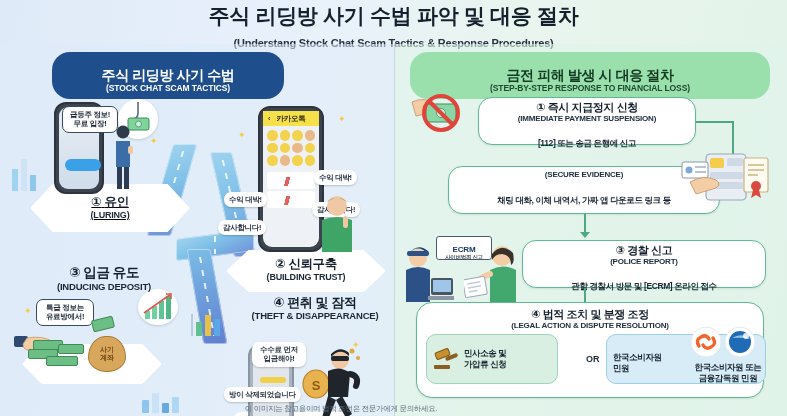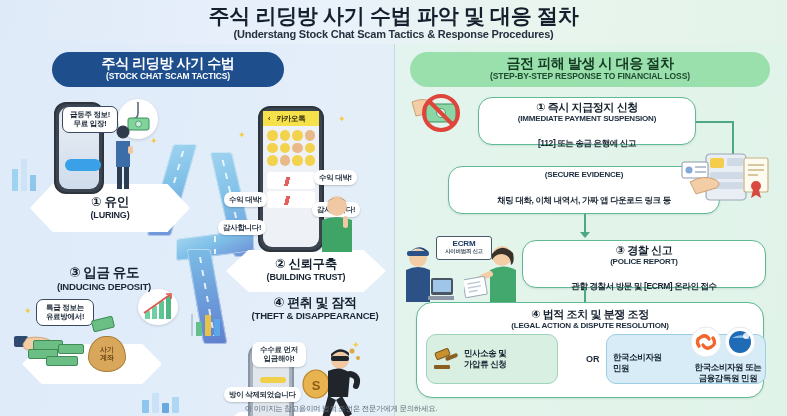--- a/index.html
+++ b/index.html
@@ -15,37 +15,37 @@
     background: linear-gradient(100deg, #dfeaf8 0%, #e9f1fb 38%, #e9f5ee 62%, #e2f3e9 100%);
   }
   
   #header { position: absolute; top: 4px; left: 0; width: 787px; text-align: center; }
   #title-ko {
     font-size: 21px; font-weight: bold; color: #15202e;
     letter-spacing: -0.3px; line-height: 1.15;
   }
   #title-en {
     font-size: 11px; font-weight: bold; color: #2a3murm; color: #25313f;
-    margin-top: 0; letter-spacing: -0.2px;
+    margin-top: 9px; letter-spacing: -0.2px;
   }
   
   .panel { position: absolute; top: 44px; height: 372px; }
   #panel-left  { left: 0;   width: 394px; background: rgba(223,235,250,0.55); }
   #panel-right { left: 394px; width: 393px; background: rgba(223,243,233,0.6); }
   .panel-divider {
     position: absolute; left: 394px; top: 44px; width: 1px; height: 372px;
     background: rgba(150,170,190,0.35);
   }
   .pill {
     position: absolute; top: 8px; border-radius: 18px; text-align: center;
     padding: 4px 16px 5px; line-height: 1.1;
   }
   #pill-left  { left: 52px; width: 232px; background: #1f4e8c; }
   #pill-right { left: 16px; width: 360px; background: #9ae0ad; }
-  .pill-ko { font-size: 14px; font-weight: bold; letter-spacing: -0.4px; }
+  .pill-ko { font-size: 14px; font-weight: bold; letter-spacing: -0.4px; margin-top: 12px; }
   .pill-en { font-size: 8.5px; font-weight: bold; letter-spacing: -0.1px; margin-top: 1px; }
   #pill-left .pill-ko, #pill-left .pill-en { color: #ffffff; }
   #pill-right .pill-ko { color: #143a22; }
   #pill-right .pill-en { color: #1d4a2e; }
 
   
   .stage {
     position: absolute;
     background: #ffffff;
     box-shadow: 0 2px 4px rgba(40,70,110,0.18);
@@ -120,21 +120,21 @@
   }
   .optbox-text { font-size: 8.5px; font-weight: bold; color: #16222f; letter-spacing: -0.4px; line-height: 1.25; }
   #or-text { position: absolute; font-size: 9px; font-weight: bold; color: #1d2b38; }
   #footer-note {
     position: absolute; left: 0; bottom: 2px; width: 682px; text-align: center;
     font-size: 7.5px; color: #5d6b79; letter-spacing: -0.3px;
   }
   .sparkle { position: absolute; color: #f5c93f; font-size: 9px; }
   .ecrm-sign {
     position: absolute; background: #fff; border: 1.5px solid #4a5a6b;
-    border-radius: 3px; text-align: center; padding: 2px 3px;
+    border-radius: 3px; text-align: center; padding: 8px 3px;
   }
   .ecrm-title { font-size: 8px; font-weight: bold; color: #1b3a63; letter-spacing: -0.2px; }
   .ecrm-sub { font-size: 5.5px; font-weight: bold; color: #3d4b5a; letter-spacing: -0.3px; }
   .gavel { position: relative; width: 26px; height: 20px; flex: 0 0 auto; }
   .gavel-head {
     position: absolute; left: 2px; top: 1px; width: 15px; height: 8px;
     background: #c8912f; border: 1.2px solid #7d5616; border-radius: 2px;
     transform: rotate(-22deg);
   }
   .gavel-handle {
@@ -219,21 +219,21 @@
     </div>
     <div class="person" style="left:112px; top:80px; width:22px; height:66px;">
       <svg width="22" height="66" viewBox="0 0 22 66">
         <circle cx="11" cy="8" r="6.5" fill="#2f3a4a"></circle>
         <path d="M4 17 h14 v26 h-14 z" fill="#3b6ea8"></path>
         <rect x="5" y="43" width="5" height="22" fill="#2c3c52"></rect>
         <rect x="12" y="43" width="5" height="22" fill="#2c3c52"></rect>
         <rect x="16" y="22" width="5" height="8" rx="2" fill="#f0c9a4"></rect>
       </svg>
     </div>
-    <div class="step-label" style="left:40px; top:152px; width:140px;">
+    <div class="step-label" style="left:40px; top:152px; width:140px;text-decoration:underline;">
       <div class="step-ko">
         <span>①</span> <span>유인</span>
       </div>
       <div class="step-en">(LURING)</div>
     </div>
 
     <div class="stage hex" style="left:226px; top:206px; width:160px; height:42px;"></div>
     <div class="phone" style="left:258px; top:62px; width:66px; height:146px;">
       <div class="phone-screen">
         <div class="kakao-top">

